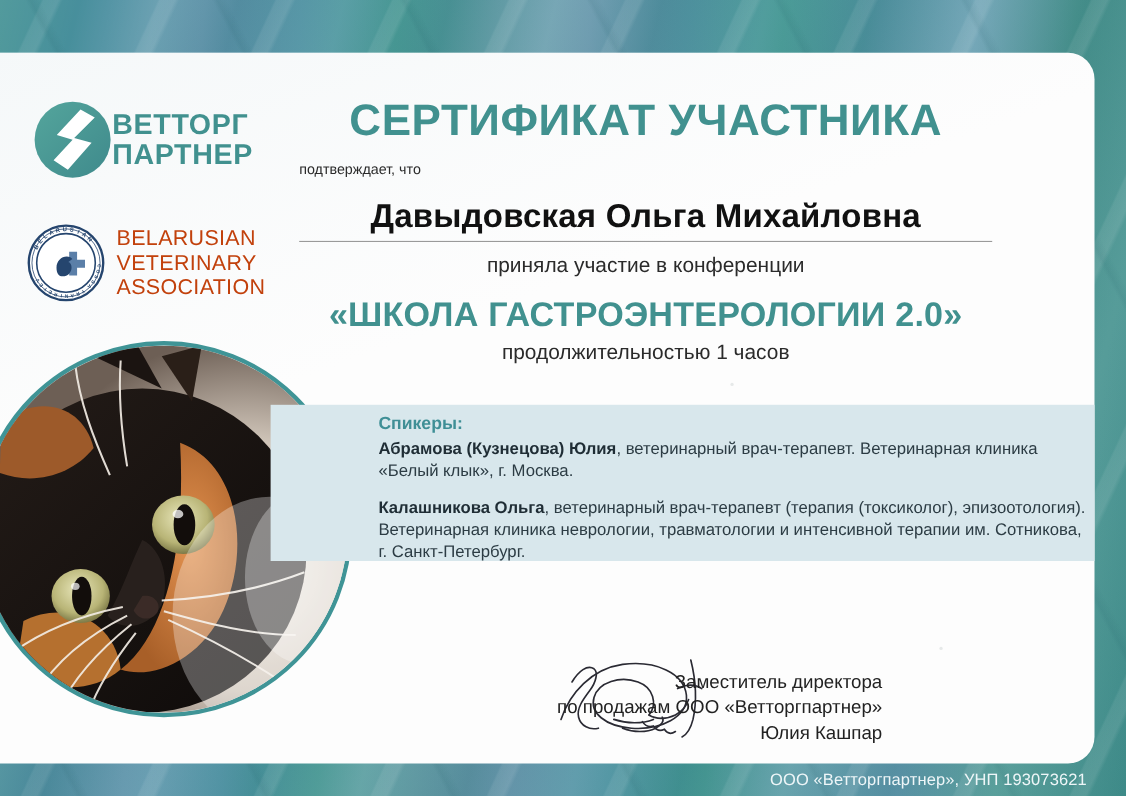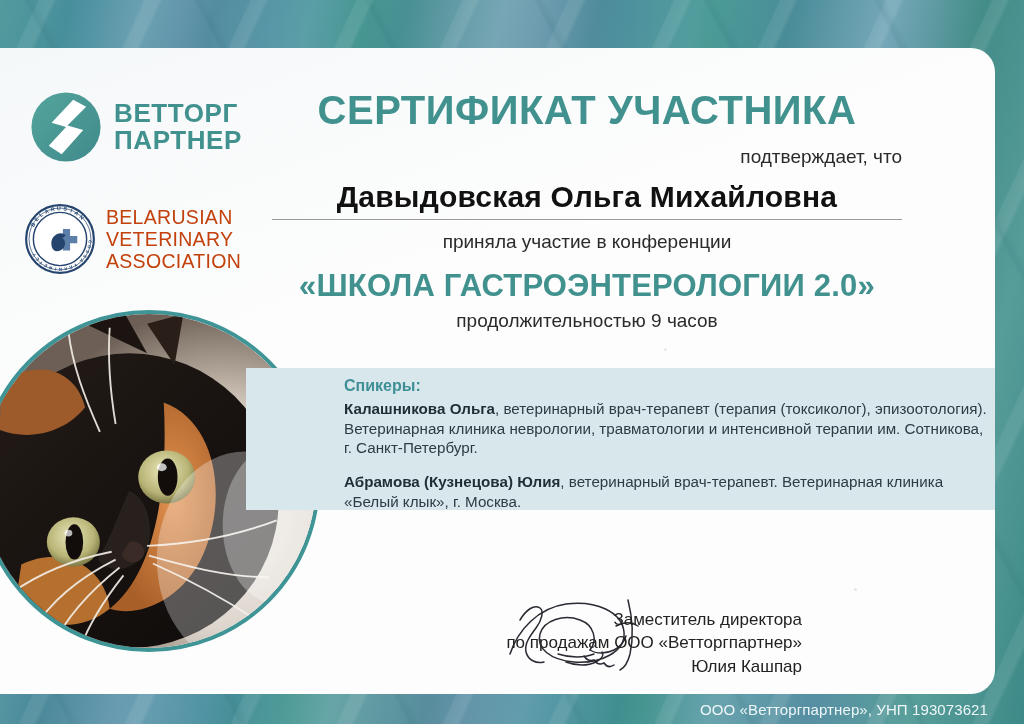--- a/index.html
+++ b/index.html
@@ -105,21 +105,20 @@
 
   
   .logo-vettorg {
     position: absolute;
     left: 30px;
     top: 88px;
     width: 235px;
     height: 78px;
     display: flex;
     align-items: center;
-    gap: 12px;
   }
   .vt-mark { width: 72px; height: 72px; flex: 0 0 72px; }
   .vt-words {
     display: flex;
     flex-direction: column;
     line-height: 1.02;
     color: #41918f;
     font-weight: bold;
     font-size: 26px;
     letter-spacing: .6px;
@@ -168,23 +167,23 @@
     color: #41918f;
     font-size: 40px;
     font-weight: bold;
     letter-spacing: .5px;
     white-space: nowrap;
   }
   .sub-confirms {
     position: absolute;
     left: 272px; top: 146px;
     width: 630px;
-    text-align: right;
+    text-align: left;
     color: #2b2b2b;
-    font-size: 19px;
+    font-size: 13px;
   }
   .recipient {
     position: absolute;
     left: 272px; top: 180px;
     width: 630px;
     text-align: center;
     color: #111111;
     font-size: 30px;
     font-weight: bold;
     letter-spacing: .2px;
@@ -440,30 +439,30 @@
       <ellipse cx="300" cy="215" rx="55" ry="80" fill="#ffffff" opacity=".30"></ellipse>
     </svg>
   </div>
 
   <div class="title-main">СЕРТИФИКАТ УЧАСТНИКА</div>
   <div class="sub-confirms">подтверждает, что</div>
   <div class="recipient">Давыдовская Ольга Михайловна</div>
   <div class="rule"></div>
   <div class="sub-participated">принялa  участие в конференции</div>
   <div class="event-name">«ШКОЛА ГАСТРОЭНТЕРОЛОГИИ 2.0»</div>
-  <div class="duration">продолжительностью 9 часов</div>
+  <div class="duration">продолжительностью 1 часов</div>
 
   <div class="speakers-panel"></div>
   <div class="speakers-body">
     <div class="speakers-heading">Спикеры:</div>
     <div class="speaker-block">
-      <span class="spk-name">Калашникова Ольга</span><span>, ветеринарный врач-терапевт (терапия (токсиколог), эпизоотология). Ветеринарная клиника неврологии, травматологии и интенсивной терапии им. Сотникова, г. Санкт-Петербург.</span>
+      <span class="spk-name">Абрамова (Кузнецова) Юлия</span><span>, ветеринарный врач-терапевт. Ветеринарная клиника «Белый клык», г. Москва.</span>
     </div>
     <div class="speaker-block">
-      <span class="spk-name">Абрамова (Кузнецова) Юлия</span><span>, ветеринарный врач-терапевт. Ветеринарная клиника «Белый клык», г. Москва.</span>
+      <span class="spk-name">Калашникова Ольга</span><span>, ветеринарный врач-терапевт (терапия (токсиколог), эпизоотология). Ветеринарная клиника неврологии, травматологии и интенсивной терапии им. Сотникова, г. Санкт-Петербург.</span>
     </div>
   </div>
 
 
   <svg class="sign-art" viewBox="0 0 180 82">
     <g fill="none" stroke="#2a2a33" stroke-width="1.5" stroke-linecap="round">
       <path d="M14 62 C22 38 42 16 70 12 C100 8 126 20 128 40 C130 60 104 72 78 70
                C54 68 40 56 44 42 C48 28 68 22 84 28 C98 33 102 48 94 58"></path>
       <path d="M24 28 C30 18 38 12 44 16 C48 19 46 28 40 36 C34 44 28 52 30 60
                C32 68 40 72 48 70"></path>

